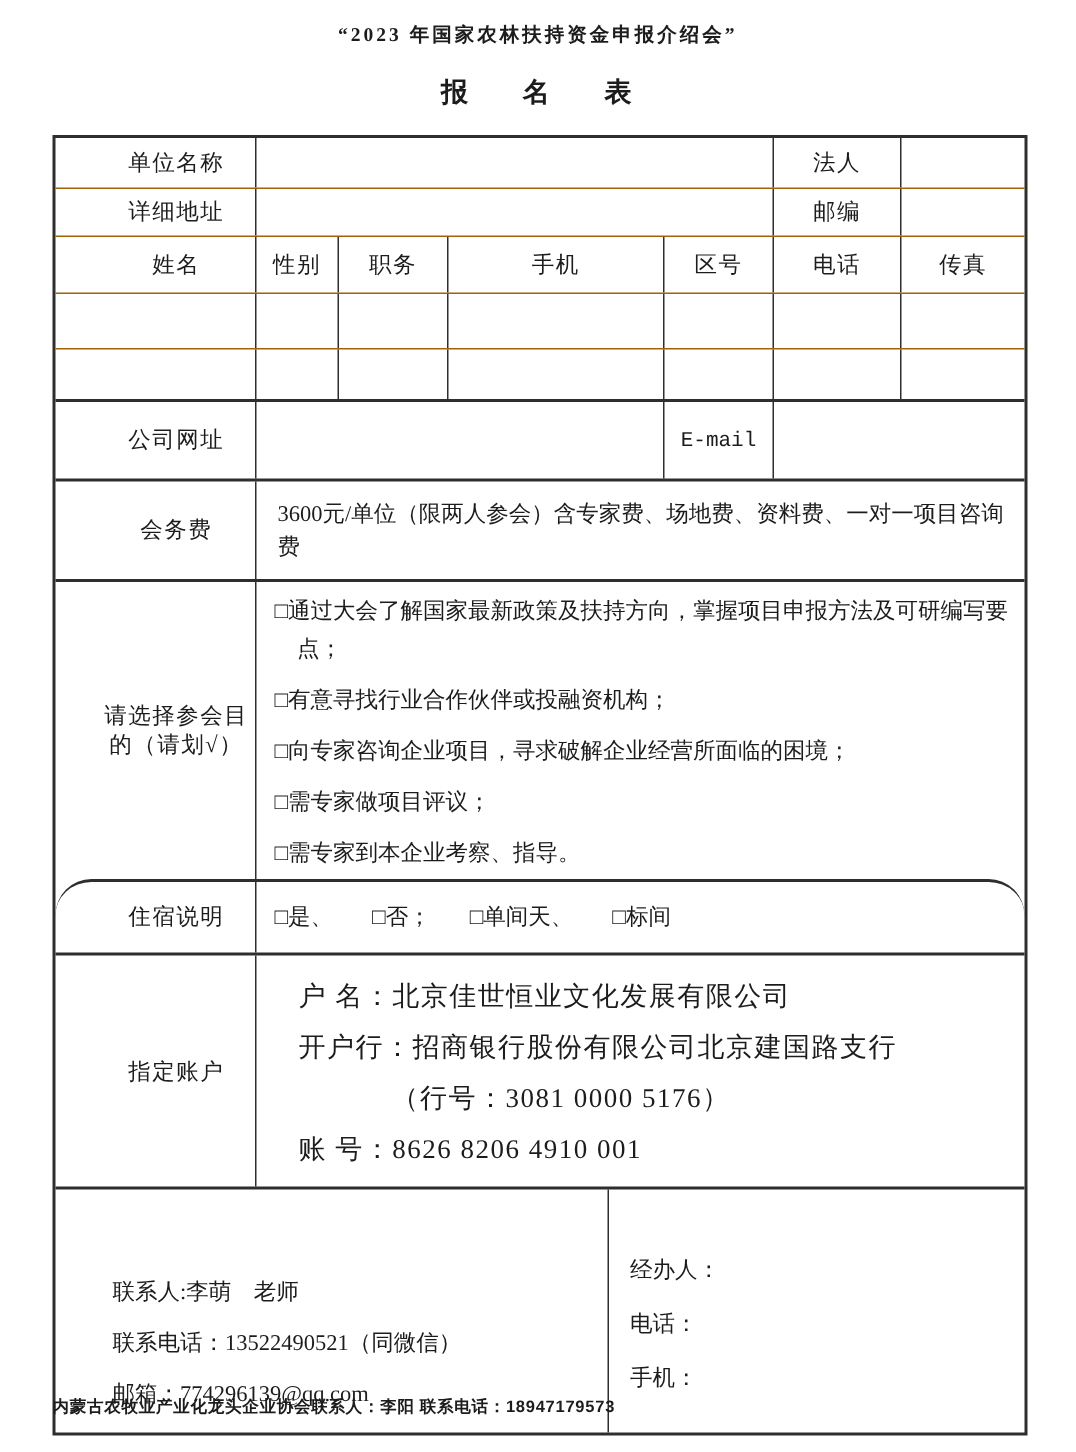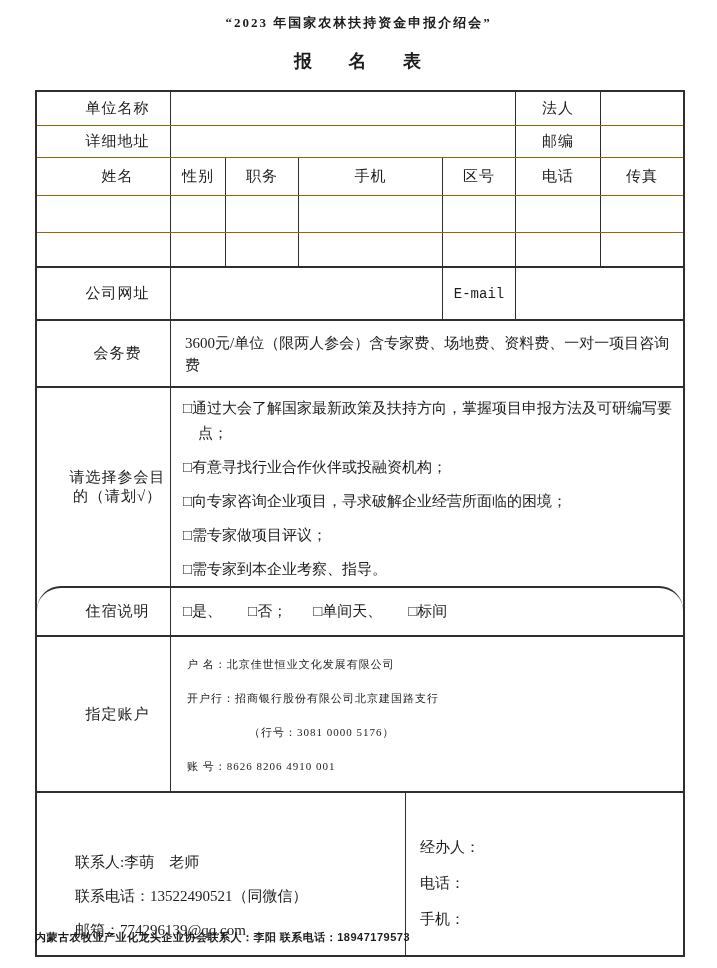--- a/index.html
+++ b/index.html
@@ -83,21 +83,21 @@
     line-height: 25px;
     margin-bottom: 9px;
     padding-left: 15px;
     text-indent: -15px;
   }
   .purpose-item:last-child { margin-bottom: 0; }
   .cbx { display: inline; }
 
   .accom-opts { display: flex; align-items: center; padding-left: 12px; gap: 26px; }
 
-  .account-block { display: block; padding: 10px 8px 8px 16px; font-size: 11px; }
+  .account-block { display: block; padding: 10px 8px 8px 28px; font-size: 18px; }
   .account-line { line-height: 34px; letter-spacing: 1px; }
   .account-line.indent { padding-left: 62px; }
 
   .contact-left { display: block; padding: 52px 8px 8px 10px; width: 340px; flex: none; }
   .contact-left .contact-line { line-height: 34px; font-size: 15px; }
   .contact-right { display: block; padding: 36px 8px 8px 14px; flex: 1; border-left: 1px solid #2e2e2e; }
   .contact-right .contact-line { line-height: 36px; font-size: 15px; }
 
   .footer-line {
     position: absolute;

